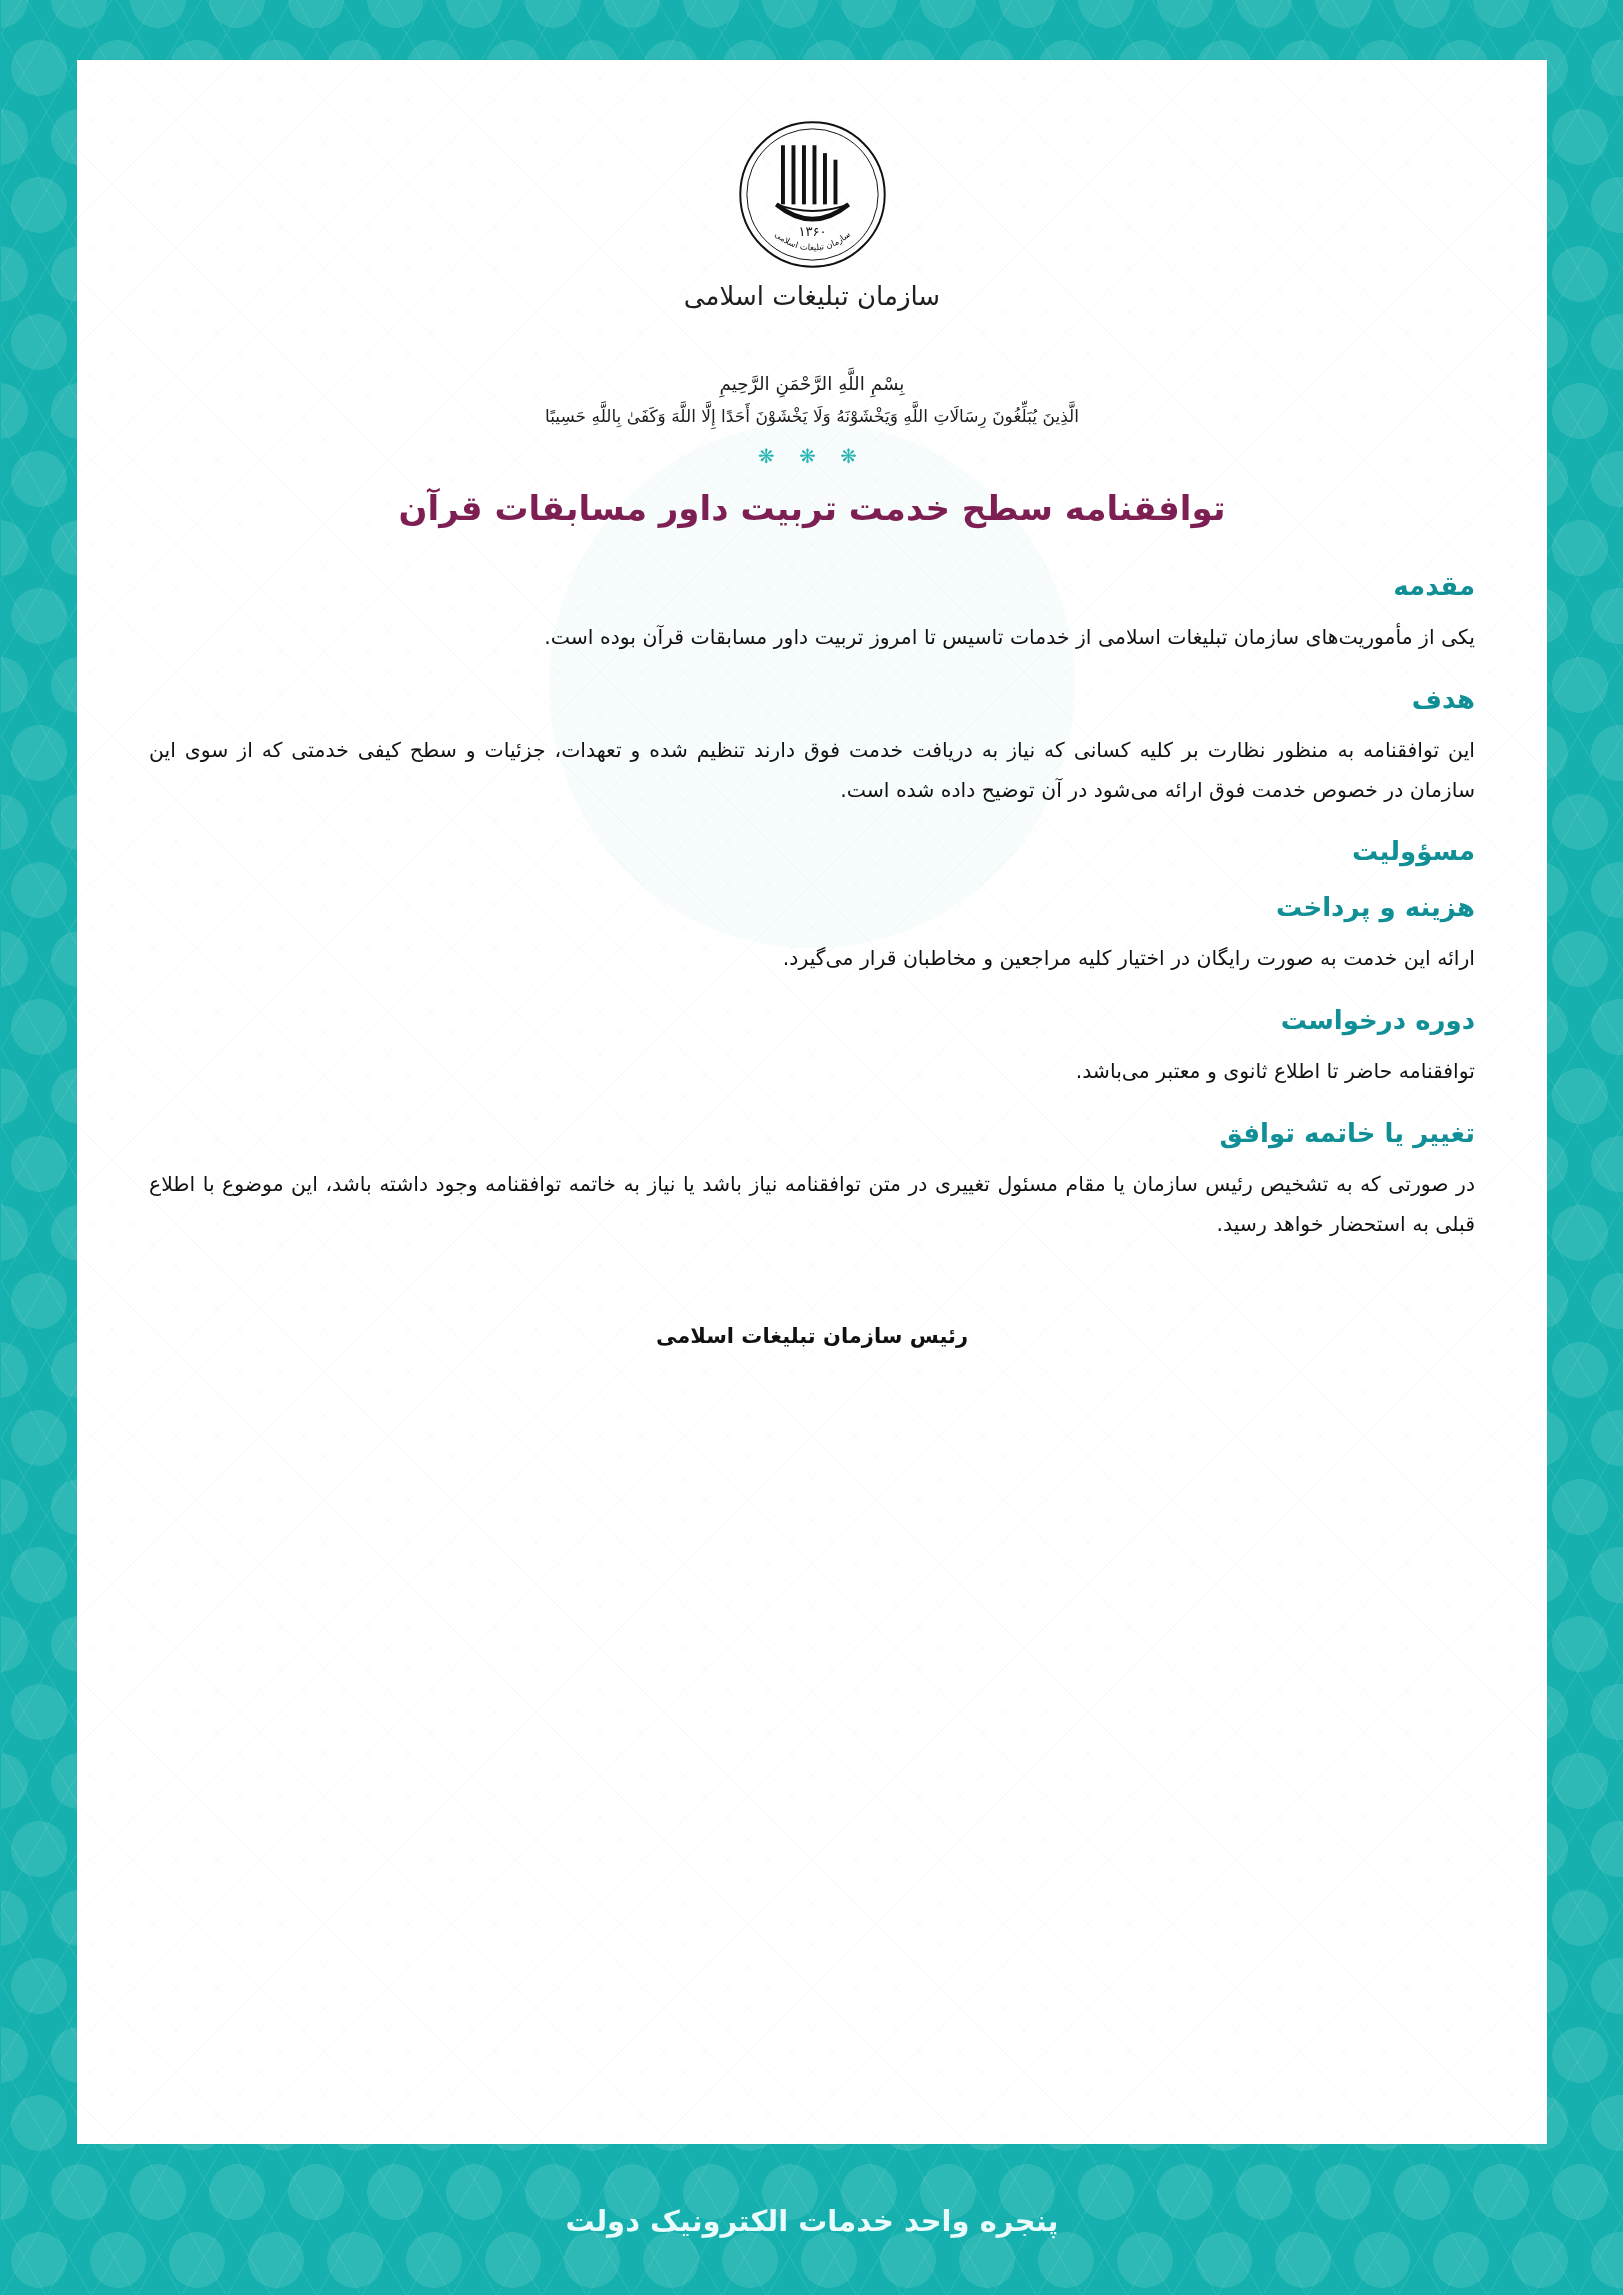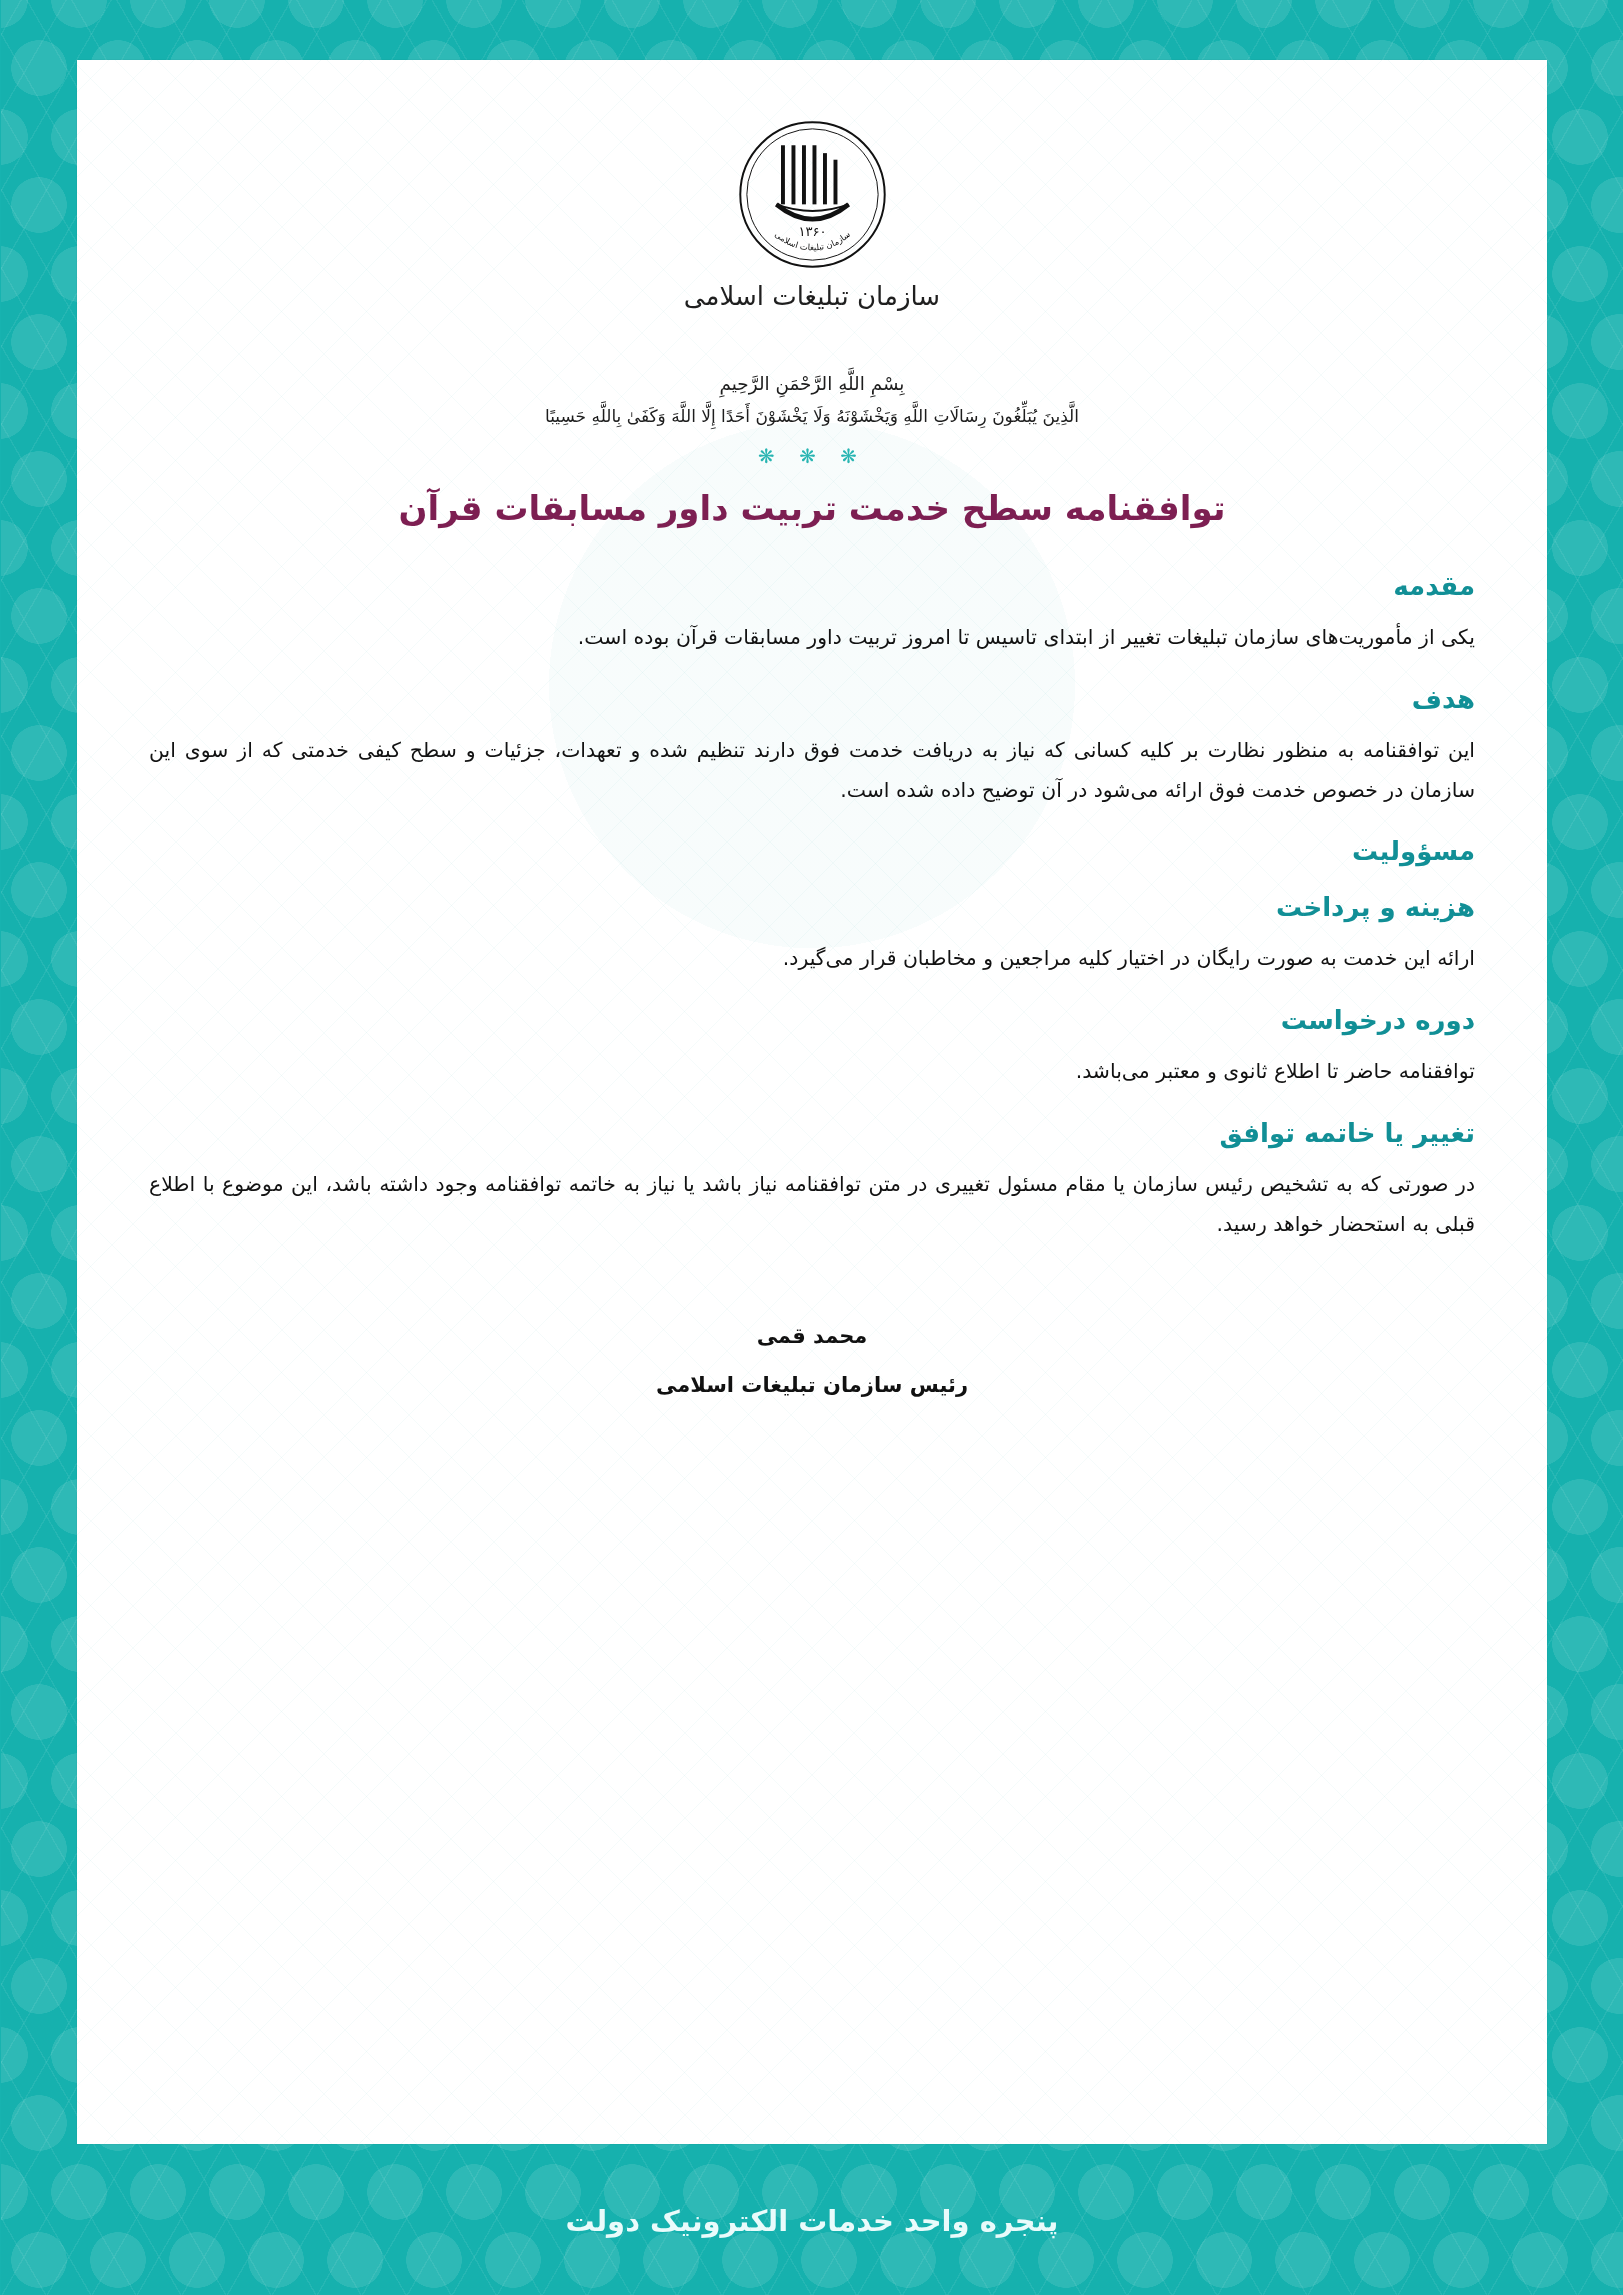--- a/index.html
+++ b/index.html
@@ -207,21 +207,21 @@
     <div class="basmala">بِسْمِ اللَّهِ الرَّحْمَنِ الرَّحِيمِ</div>
     <div class="verse">الَّذِينَ يُبَلِّغُونَ رِسَالَاتِ اللَّهِ وَيَخْشَوْنَهُ وَلَا يَخْشَوْنَ أَحَدًا إِلَّا اللَّهَ وَكَفَىٰ بِاللَّهِ حَسِيبًا</div>
     <div class="ornament">❋ ❋ ❋</div>
 
     <div class="doc-title">توافقنامه سطح خدمت تربیت داور مسابقات قرآن</div>
 
     <div class="sections">
 
       <div class="section">
         <div class="section-heading">مقدمه</div>
-        <div class="section-body">یکی از مأموریت‌های سازمان تبلیغات تغییر از ابتدای تاسیس تا امروز تربیت داور مسابقات قرآن بوده است.</div>
+        <div class="section-body">یکی از مأموریت‌های سازمان تبلیغات اسلامی از خدمات تاسیس تا امروز تربیت داور مسابقات قرآن بوده است.</div>
       </div>
 
       <div class="section">
         <div class="section-heading">هدف</div>
         <div class="section-body">این توافقنامه به منظور نظارت بر کلیه کسانی که نیاز به دریافت خدمت فوق دارند تنظیم شده و تعهدات، جزئیات و سطح کیفی خدمتی که از سوی این سازمان در خصوص خدمت فوق ارائه می‌شود در آن توضیح داده شده است.</div>
       </div>
 
       <div class="section">
         <div class="section-heading">مسؤولیت</div>
       </div>
@@ -237,21 +237,20 @@
       </div>
 
       <div class="section">
         <div class="section-heading">تغییر یا خاتمه توافق</div>
         <div class="section-body">در صورتی که به تشخیص رئیس سازمان یا مقام مسئول تغییری در متن توافقنامه نیاز باشد یا نیاز به خاتمه توافقنامه وجود داشته باشد، این موضوع با اطلاع قبلی به استحضار خواهد رسید.</div>
       </div>
 
     </div>
 
     <div class="signature">
-      <div class="sig-name">محمد قمی</div>
       <div class="sig-title">رئیس سازمان تبلیغات اسلامی</div>
     </div>
 
   </div>
 </div>
 
 <div class="footer">پنجره واحد خدمات الکترونیک دولت</div>
 
 
 </body></html>

